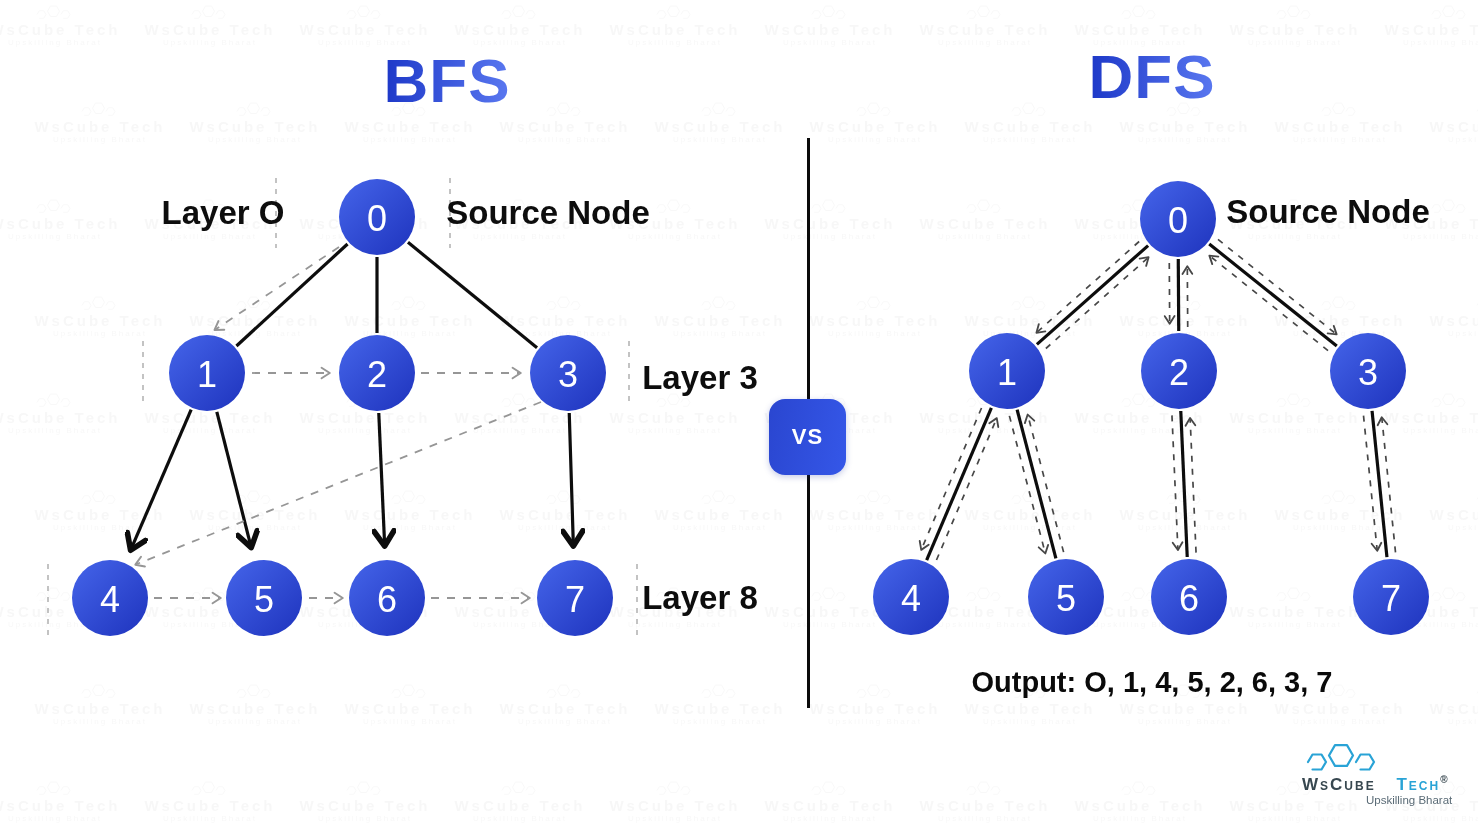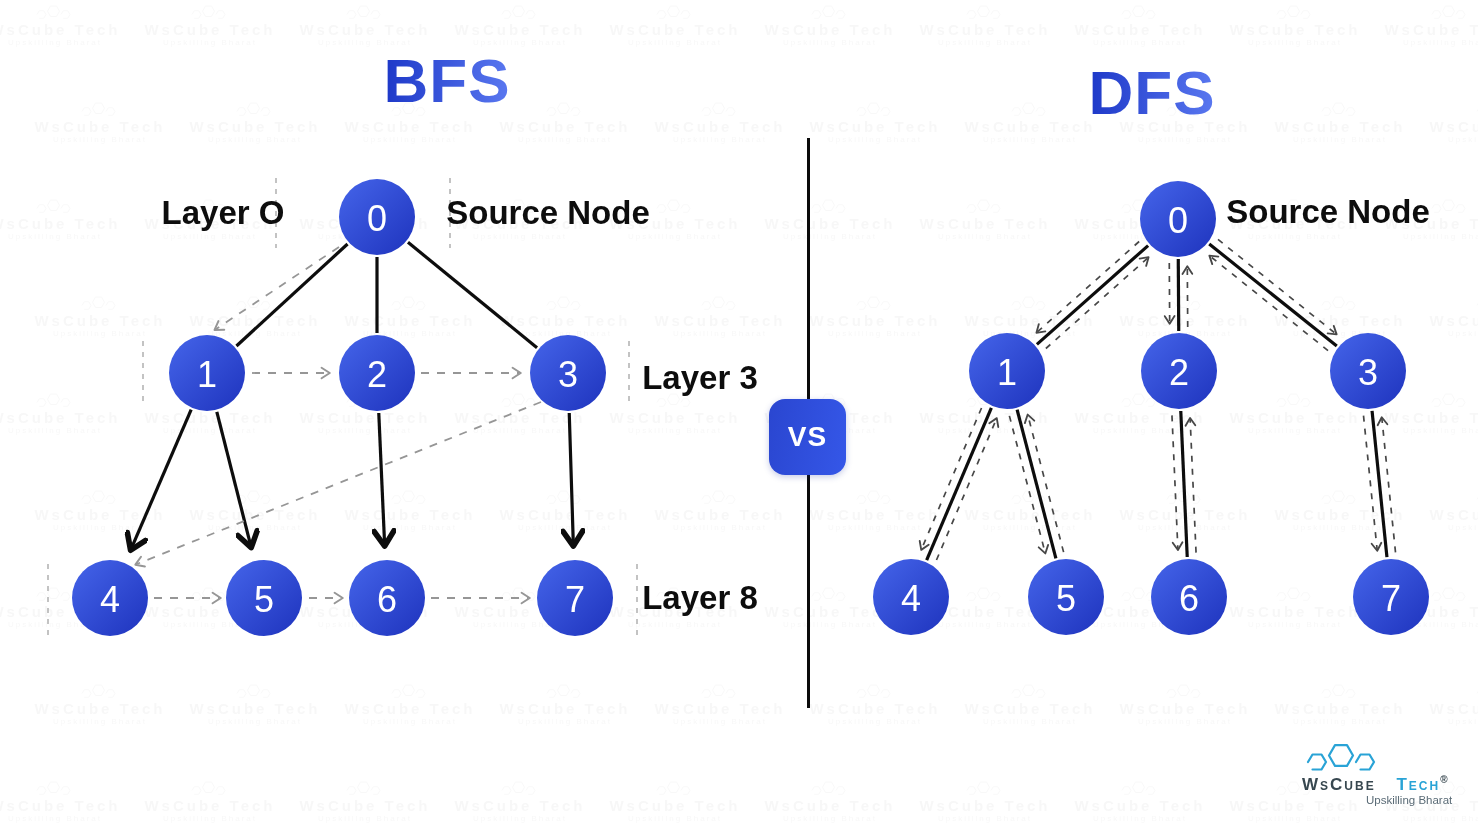--- a/index.html
+++ b/index.html
@@ -14,41 +14,41 @@
   .wm-tile .wm-text{font-size:15px;font-weight:bold;letter-spacing:3px;white-space:nowrap;}
   .wm-tile .wm-sub{font-size:8px;letter-spacing:2px;}
 
   
   .title{position:absolute;transform:translate(-50%,-50%);font-size:62px;font-weight:bold;
          letter-spacing:1px;color:#2b49d8;margin:0;
          background:linear-gradient(90deg,#1d38c8 0%,#5a78f0 100%);
          -webkit-background-clip:text;background-clip:text;}
   @supports (-webkit-background-clip:text){ .title{color:transparent;} }
   .title-bfs{left:399px;top:80px;margin-left:48px;}
-  .title-dfs{left:1152px;top:92px;}
+  .title-dfs{left:1152px;top:76px;}
 
   
   .dlabel{position:absolute;transform:translate(-50%,-50%);font-size:33px;font-weight:700;
           color:#0d0d0d;white-space:nowrap;}
   .lab-layer0{left:223px;top:213px;}
   .lab-src-bfs{left:548px;top:213px;}
   .lab-layer1{left:700px;top:378px;}
   .lab-layer2{left:700px;top:598px;}
   .lab-src-dfs{left:1328px;top:212px;}
 
   .output{position:absolute;transform:translate(-50%,-50%);font-size:29px;font-weight:600;
           color:#0a0a0a;white-space:nowrap;}
   .out-bfs{left:387px;top:684px;}
   .out-dfs{left:1152px;top:682px;}
 
   
   .vs-badge{position:absolute;left:769px;top:399px;width:77px;height:76px;border-radius:16px;
             background:linear-gradient(100deg,#2a46d0 0%,#3557e8 100%);
             display:flex;align-items:center;justify-content:center;
-            color:#ffffff;font-size:28px;font-weight:600;letter-spacing:1px;
+            color:#ffffff;font-size:22px;font-weight:600;letter-spacing:1px;
             box-shadow:0 2px 6px rgba(30,50,160,.25);}
 
   svg.diagram{position:absolute;left:0;top:0;}
   .node-label{fill:#ffffff;font-size:36px;font-family:"Liberation Sans",sans-serif;}
 
   
   .logo{position:absolute;left:1300px;top:740px;width:165px;height:72px;}
   .logo .hexes{position:absolute;left:4px;top:0;}
   .logo .brand{position:absolute;left:2px;top:34px;font-size:17px;font-weight:bold;
                letter-spacing:2px;font-variant:small-caps;white-space:nowrap;color:#37474f;}
@@ -982,20 +982,21 @@
         <text x="1391" y="598" text-anchor="middle" dominant-baseline="central" class="node-label">7</text>
       </g>
   </svg>
 
   <div class="dlabel lab-layer0">Layer O</div>
   <div class="dlabel lab-src-bfs">Source Node</div>
   <div class="dlabel lab-layer1">Layer 3</div>
   <div class="dlabel lab-layer2">Layer 8</div>
   <div class="dlabel lab-src-dfs">Source Node</div>
 
+  <div class="output out-dfs">Output: O, 1, 4, 5, 2, 6, 3, 7</div>
 
   <div class="vs-badge">
     <span>VS</span>
   </div>
 
   <div class="logo">
     <svg class="hexes" width="80" height="34" viewBox="0 0 80 34">
       <path d="M25,9.5 L31,-0.9 L43,-0.9 L49,9.5 L43,19.9 L31,19.9 Z" transform="translate(0,6)" fill="#ffffff" stroke="#29a3d6" stroke-width="2.2" stroke-linejoin="round"></path>
       <path d="M4,16 L8.5,8.5 L17.5,8.5 L22,16 L17.5,23.5 L8.5,23.5" transform="translate(0,6)" fill="none" stroke="#29a3d6" stroke-width="2.2" stroke-linejoin="round" stroke-linecap="round"></path>
       <path d="M52,16 L56.5,8.5 L65.5,8.5 L70,16 L65.5,23.5 L56.5,23.5" transform="translate(0,6)" fill="none" stroke="#29a3d6" stroke-width="2.2" stroke-linejoin="round" stroke-linecap="round"></path>

